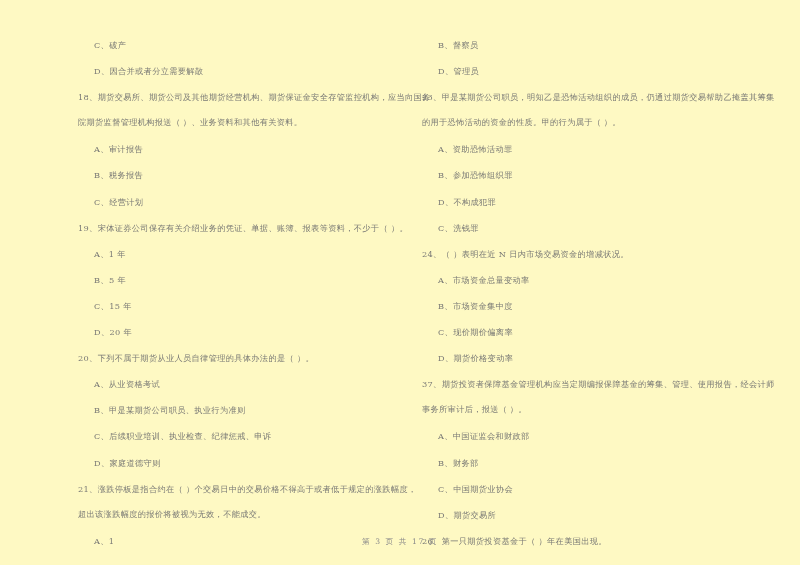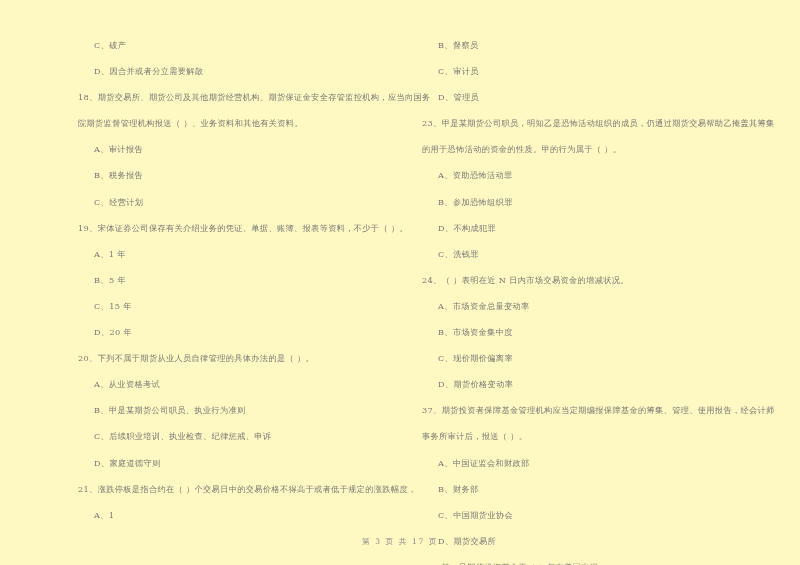--- a/index.html
+++ b/index.html
@@ -61,20 +61,21 @@
     white-space: nowrap;
     color: #6f6f6f;
     font-family: "DejaVu Serif", "Liberation Serif", serif;
   }
 
   .q-line {
     text-indent: 0;
   }
   .q-cont {
     text-indent: 0;
+    font-family: Liberation Serif, serif;
   }
   .opt-line {
     padding-left: 16px;
   }
 
   .footer {
     position: absolute;
     left: 0;
     bottom: 18px;
     width: 800px;
@@ -105,25 +106,25 @@
           <div class="line opt-line">A、1 年</div>
           <div class="line opt-line">B、5 年</div>
           <div class="line opt-line">C、15 年</div>
           <div class="line opt-line">D、20 年</div>
           <div class="line q-line">20、下列不属于期货从业人员自律管理的具体办法的是（      ）。</div>
           <div class="line opt-line">A、从业资格考试</div>
           <div class="line opt-line">B、甲是某期货公司职员、执业行为准则</div>
           <div class="line opt-line">C、后续职业培训、执业检查、纪律惩戒、申诉</div>
           <div class="line opt-line">D、家庭道德守则</div>
           <div class="line q-line">21、涨跌停板是指合约在（      ）个交易日中的交易价格不得高于或者低于规定的涨跌幅度，</div>
+          <div class="line q-cont">超出该涨跌幅度的报价将被视为无效，不能成交。</div>
           <div class="line opt-line">A、1</div>
         </div>
       <div class="col right" id="col-right">
           <div class="line opt-line">B、督察员</div>
-          <div class="line opt-line">C、审计员</div>
           <div class="line opt-line">D、管理员</div>
           <div class="line q-line">23、甲是某期货公司职员，明知乙是恐怖活动组织的成员，仍通过期货交易帮助乙掩盖其筹集</div>
           <div class="line q-cont">的用于恐怖活动的资金的性质。甲的行为属于（      ）。</div>
           <div class="line opt-line">A、资助恐怖活动罪</div>
           <div class="line opt-line">B、参加恐怖组织罪</div>
           <div class="line opt-line">D、不构成犯罪</div>
           <div class="line opt-line">C、洗钱罪</div>
           <div class="line q-line">24、（      ）表明在近 N 日内市场交易资金的增减状况。</div>
           <div class="line opt-line">A、市场资金总量变动率</div>
           <div class="line opt-line">B、市场资金集中度</div>

